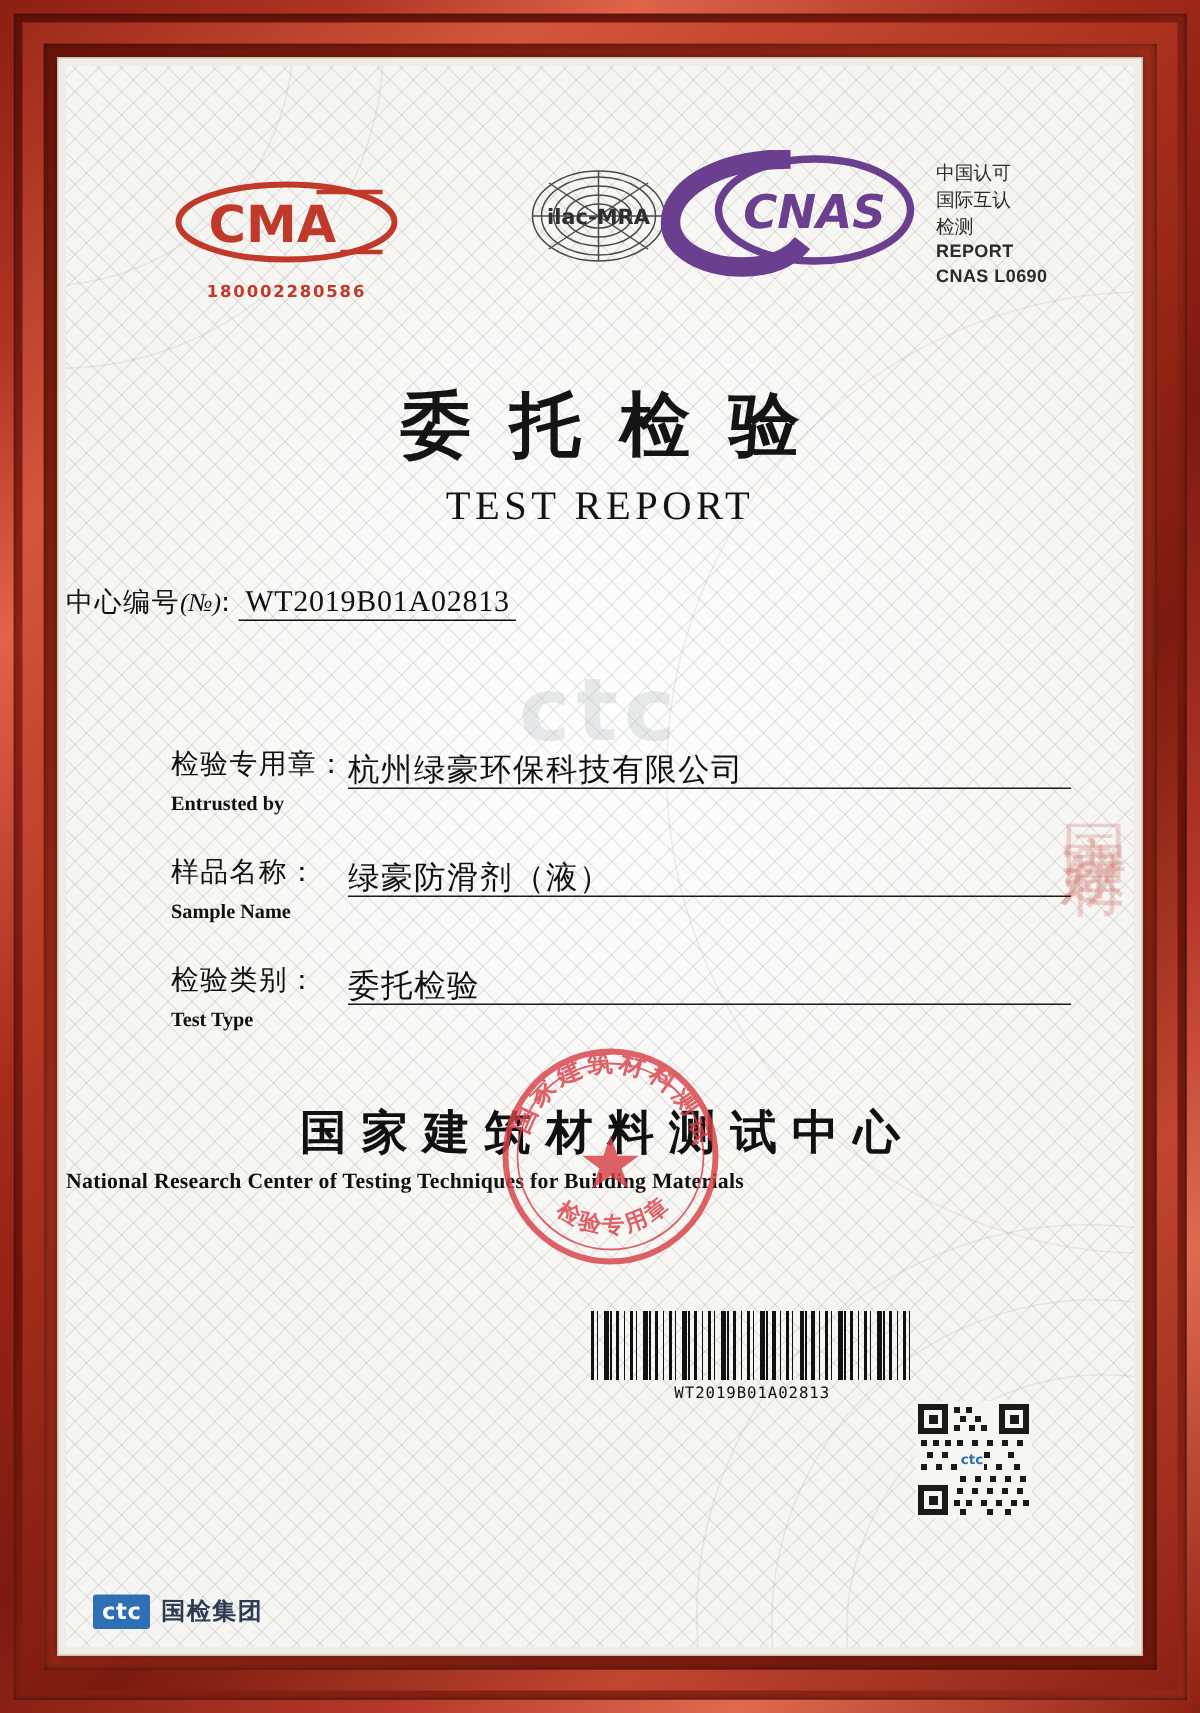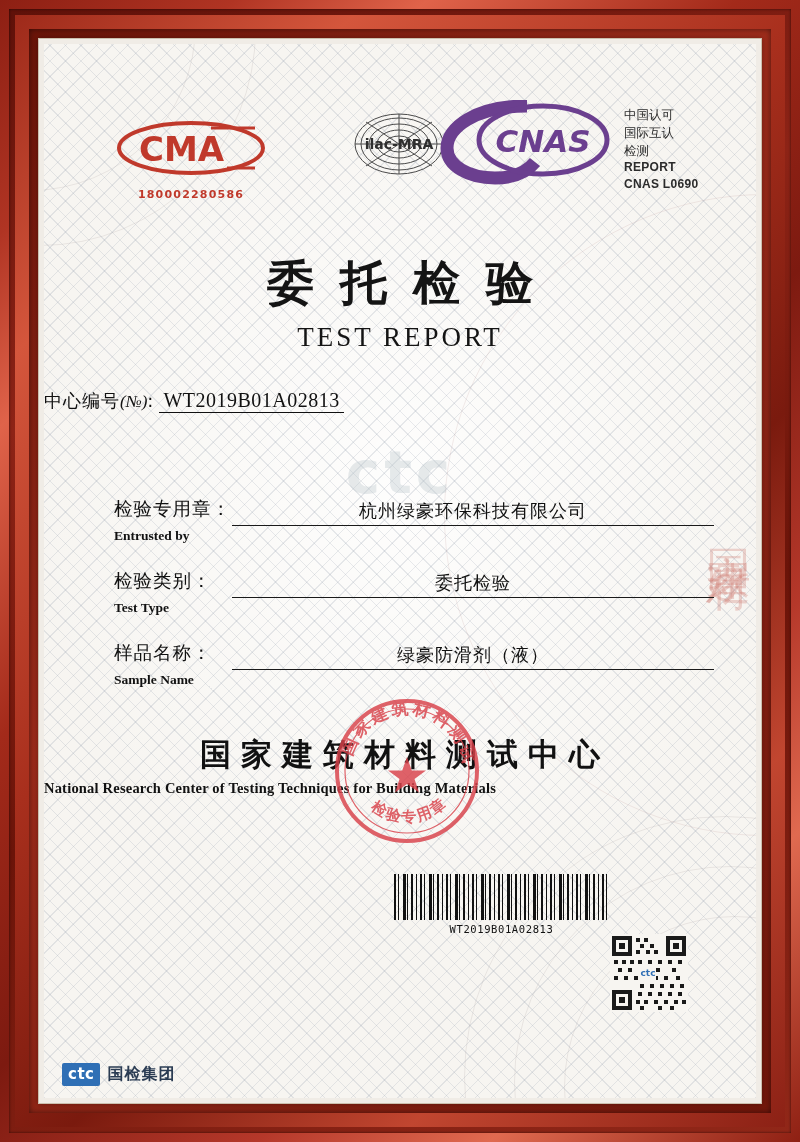--- a/index.html
+++ b/index.html
@@ -247,23 +247,23 @@
     left: 118px;
     right: 0;
     top: 29px;
     border-bottom: 1.3px solid #1a1a1a;
   }
   .field-value {
     position: absolute;
     left: 118px;
     right: 0;
     top: 3px;
-    text-align: center;
-    font-family: "DejaVu Sans", sans-serif;
-    font-size: 18px;
+    text-align: left;
+    font-family: "DejaVu Sans", sans-serif;
+    font-size: 21px;
     color: #111;
     letter-spacing: 1px;
   }
 
   
   .center-cn {
     position: absolute;
     left: 0; right: 0;
     top: 690px;
     text-align: center;
@@ -450,33 +450,33 @@
         <div class="field-label">
           <span class="cn">检验专用章：</span>
           <span class="en">Entrusted by</span>
         </div>
         <div class="field-value">杭州绿豪环保科技有限公司</div>
         <div class="field-line"></div>
       </div>
 
       <div class="field-row">
         <div class="field-label">
+          <span class="cn">样品名称：</span>
+          <span class="en">Sample Name</span>
+        </div>
+        <div class="field-value">绿豪防滑剂（液）</div>
+        <div class="field-line"></div>
+      </div>
+
+      <div class="field-row">
+        <div class="field-label">
           <span class="cn">检验类别：</span>
           <span class="en">Test Type</span>
         </div>
         <div class="field-value">委托检验</div>
-        <div class="field-line"></div>
-      </div>
-
-      <div class="field-row">
-        <div class="field-label">
-          <span class="cn">样品名称：</span>
-          <span class="en">Sample Name</span>
-        </div>
-        <div class="field-value">绿豪防滑剂（液）</div>
         <div class="field-line"></div>
       </div>
     </div>
 
     <div class="center-cn">国家建筑材料测试中心</div>
     <div class="center-en">National Research Center of Testing Techniques for Building Materials</div>
 
     <div class="stamp">
       <svg width="152" height="152" viewBox="0 0 152 152">
         <defs>

